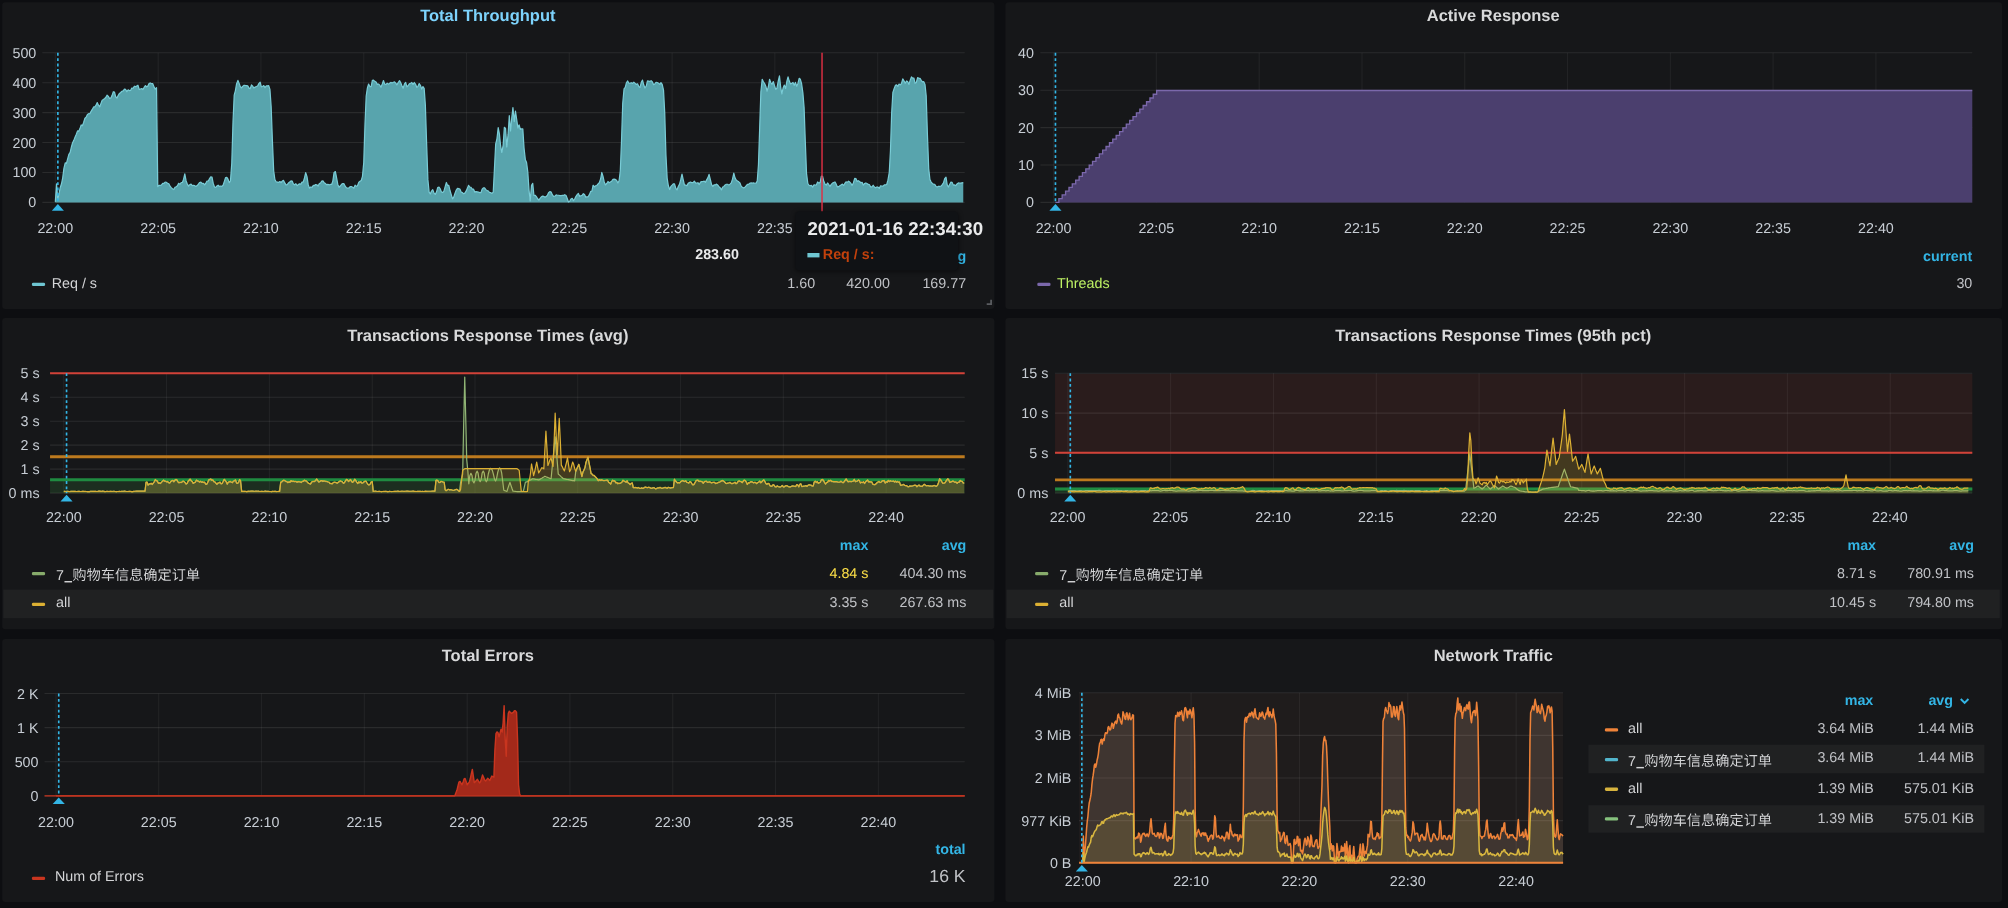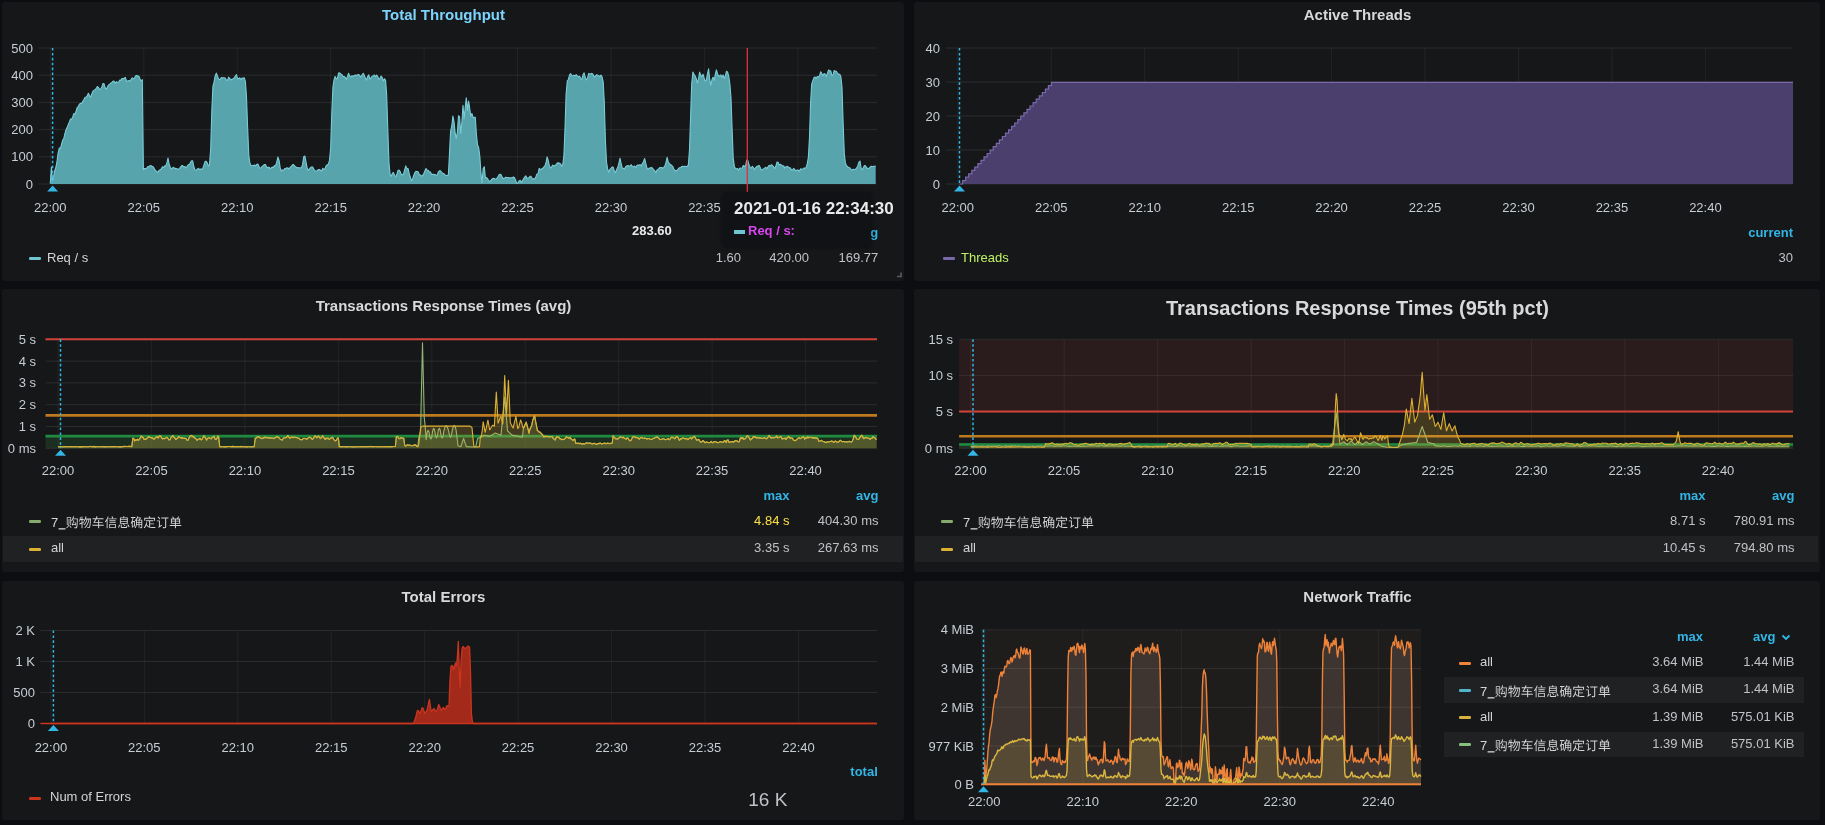--- a/index.html
+++ b/index.html
@@ -228,36 +228,36 @@
         <path transform="translate(53.5,13.2) scale(0.0129,-0.0129)" d="M382 531V469H869V531ZM382 389V328H869V389ZM310 675V611H947V675ZM541 815C568 773 598 716 612 680L679 710C665 745 635 799 606 840ZM369 243V-80H434V-40H811V-77H879V243ZM434 22V181H811V22ZM256 836C205 685 122 535 32 437C45 420 67 383 74 367C107 404 139 448 169 495V-83H238V616C271 680 300 748 323 816Z"></path>
         <path transform="translate(66.4,13.2) scale(0.0129,-0.0129)" d="M266 550H730V470H266ZM266 412H730V331H266ZM266 687H730V607H266ZM262 202V39C262 -41 293 -62 409 -62C433 -62 614 -62 639 -62C736 -62 761 -32 771 96C750 100 718 111 701 123C696 21 688 7 634 7C594 7 443 7 413 7C349 7 337 12 337 40V202ZM763 192C809 129 857 43 874 -12L945 20C926 75 877 159 830 220ZM148 204C124 141 85 55 45 0L114 -33C151 25 187 113 212 176ZM419 240C470 193 528 126 553 81L614 119C587 162 530 226 478 271H805V747H506C521 773 538 804 553 835L465 850C457 821 441 780 428 747H194V271H473Z"></path>
         <path transform="translate(79.3,13.2) scale(0.0129,-0.0129)" d="M552 843C508 720 434 604 348 528C362 514 385 485 393 471C410 487 427 504 443 523V318C443 205 432 62 335 -40C352 -48 381 -69 393 -81C458 -13 488 76 502 164H645V-44H711V164H855V10C855 -1 851 -5 839 -6C828 -6 788 -6 745 -5C754 -24 762 -53 764 -72C826 -72 869 -71 894 -60C919 -48 927 -28 927 10V585H744C779 628 816 681 840 727L792 760L780 757H590C600 780 609 803 618 826ZM645 230H510C512 261 513 290 513 318V349H645ZM711 230V349H855V230ZM645 409H513V520H645ZM711 409V520H855V409ZM494 585H492C516 619 539 656 559 694H739C717 656 690 615 664 585ZM56 787V718H175C149 565 105 424 35 328C47 308 65 266 70 247C88 271 105 299 121 328V-34H186V46H361V479H186C211 554 232 635 247 718H393V787ZM186 411H297V113H186Z"></path>
         <path transform="translate(92.2,13.2) scale(0.0129,-0.0129)" d="M224 378C203 197 148 54 36 -33C54 -44 85 -69 97 -83C164 -25 212 51 247 144C339 -29 489 -64 698 -64H932C935 -42 949 -6 960 12C911 11 739 11 702 11C643 11 588 14 538 23V225H836V295H538V459H795V532H211V459H460V44C378 75 315 134 276 239C286 280 294 324 300 370ZM426 826C443 796 461 758 472 727H82V509H156V656H841V509H918V727H558C548 760 522 810 500 847Z"></path>
         <path transform="translate(105.1,13.2) scale(0.0129,-0.0129)" d="M114 772C167 721 234 650 266 605L319 658C287 702 218 770 165 820ZM205 -55C221 -35 251 -14 461 132C453 147 443 178 439 199L293 103V526H50V454H220V96C220 52 186 21 167 8C180 -6 199 -37 205 -55ZM396 756V681H703V31C703 12 696 6 677 5C655 5 583 4 508 7C521 -15 535 -52 540 -75C634 -75 697 -73 733 -60C770 -46 782 -21 782 30V681H960V756Z"></path>
         <path transform="translate(118.0,13.2) scale(0.0129,-0.0129)" d="M221 437H459V329H221ZM536 437H785V329H536ZM221 603H459V497H221ZM536 603H785V497H536ZM709 836C686 785 645 715 609 667H366L407 687C387 729 340 791 299 836L236 806C272 764 311 707 333 667H148V265H459V170H54V100H459V-79H536V100H949V170H536V265H861V667H693C725 709 760 761 790 809Z"></path>
       </g>
     </defs>
   </svg>
 <div style="position:absolute;left:143.5px;top:5.5px;width:600px;text-align:center;font-size:15px;font-weight:700;color:#7dd3fc">Total Throughput</div>
-<div style="position:absolute;left:1057.5px;top:5.5px;width:600px;text-align:center;font-size:15px;font-weight:700;color:#d8d9da">Active Threads</div>
+<div style="position:absolute;left:1057.5px;top:5.5px;width:600px;text-align:center;font-size:15px;font-weight:700;color:#d8d9da">Active Response</div>
 <div style="position:absolute;left:143.5px;top:297.0px;width:600px;text-align:center;font-size:15px;font-weight:700;color:#d8d9da">Transactions Response Times (avg)</div>
-<div style="position:absolute;left:1057.5px;top:297.0px;width:600px;text-align:center;font-size:20px;font-weight:700;color:#d8d9da">Transactions Response Times (95th pct)</div>
+<div style="position:absolute;left:1057.5px;top:297.0px;width:600px;text-align:center;font-size:15px;font-weight:700;color:#d8d9da">Transactions Response Times (95th pct)</div>
 <div style="position:absolute;left:143.5px;top:587.5px;width:600px;text-align:center;font-size:15px;font-weight:700;color:#d8d9da">Total Errors</div>
 <div style="position:absolute;left:1057.5px;top:587.5px;width:600px;text-align:center;font-size:15px;font-weight:700;color:#d8d9da">Network Traffic</div>
 <div style="position:absolute;left:589px;top:224.5px;width:220px;text-align:right;font-size:13px;font-weight:700;color:#33b5e5;white-space:nowrap">max</div>
 <div style="position:absolute;left:658.3px;top:224.5px;width:220px;text-align:right;font-size:13px;font-weight:700;color:#33b5e5;white-space:nowrap">avg</div>
 <div style="position:absolute;left:29px;top:257.0px;width:12px;height:3px;border-radius:1.2px;background:#6fc6d2"></div>
 <div style="position:absolute;left:47px;top:249.5px;font-size:13px;color:#d4d5d7;white-space:nowrap">Req / s</div>
 <div style="position:absolute;left:521px;top:249.5px;width:220px;text-align:right;font-size:13px;color:#c0c2c6;white-space:nowrap">1.60</div>
 <div style="position:absolute;left:589px;top:249.5px;width:220px;text-align:right;font-size:13px;color:#c0c2c6;white-space:nowrap">420.00</div>
 <div style="position:absolute;left:658.3px;top:249.5px;width:220px;text-align:right;font-size:13px;color:#c0c2c6;white-space:nowrap">169.77</div>
 <div style="position:absolute;left:722.5px;top:191.5px;width:148px;height:54.5px;background:#101215;border-radius:4px;box-shadow:0 1px 4px rgba(0,0,0,0.45)"></div>
 <div style="position:absolute;left:734px;top:198.5px;font-size:17px;font-weight:700;color:#e9eaeb;white-space:nowrap">2021-01-16&nbsp;22:34:30</div>
 <div style="position:absolute;left:733.5px;top:229.5px;width:11px;height:4px;background:#6fc6d2"></div>
-<div style="position:absolute;left:748px;top:222.5px;font-size:13px;font-weight:700;color:#d946ef;white-space:nowrap">Req / s:</div>
+<div style="position:absolute;left:748px;top:222.5px;font-size:13px;font-weight:700;color:#c2410c;white-space:nowrap">Req / s:</div>
 <div style="position:absolute;left:632px;top:222.5px;width:220px;text-align:left;font-size:13px;font-weight:700;color:#e9eaeb;white-space:nowrap">283.60</div>
 <div style="position:absolute;left:1573px;top:224.5px;width:220px;text-align:right;font-size:13px;font-weight:700;color:#33b5e5;white-space:nowrap">current</div>
 <div style="position:absolute;left:943px;top:257.0px;width:12px;height:3px;border-radius:1.2px;background:#7b68ab"></div>
 <div style="position:absolute;left:961px;top:249.5px;font-size:13px;color:#bef264;white-space:nowrap">Threads</div>
 <div style="position:absolute;left:1573px;top:249.5px;width:220px;text-align:right;font-size:13px;color:#c0c2c6;white-space:nowrap">30</div>
 <div style="position:absolute;left:3px;top:536px;width:900px;height:25.5px;background:rgba(255,255,255,0.045)"></div>
 <div style="position:absolute;left:569.5px;top:488.0px;width:220px;text-align:right;font-size:13px;font-weight:700;color:#33b5e5;white-space:nowrap">max</div>
 <div style="position:absolute;left:658.5px;top:488.0px;width:220px;text-align:right;font-size:13px;font-weight:700;color:#33b5e5;white-space:nowrap">avg</div>
 <div style="position:absolute;left:29px;top:520.2px;width:12px;height:3px;border-radius:1.2px;background:#87ab6b"></div>
 <svg style="position:absolute;left:51px;top:512.2px" width="131" height="19" viewBox="0 -2 131 19">
@@ -278,21 +278,21 @@
   </svg>
 <div style="position:absolute;left:1485.5px;top:512.7px;width:220px;text-align:right;font-size:13px;color:#c0c2c6;white-space:nowrap">8.71 s</div>
 <div style="position:absolute;left:1574.5px;top:512.7px;width:220px;text-align:right;font-size:13px;color:#c0c2c6;white-space:nowrap">780.91 ms</div>
 <div style="position:absolute;left:941px;top:547.7px;width:12px;height:3px;border-radius:1.2px;background:#dcb033"></div>
 <div style="position:absolute;left:963px;top:540.2px;font-size:13px;color:#d4d5d7;white-space:nowrap">all</div>
 <div style="position:absolute;left:1485.5px;top:540.2px;width:220px;text-align:right;font-size:13px;color:#c0c2c6;white-space:nowrap">10.45 s</div>
 <div style="position:absolute;left:1574.5px;top:540.2px;width:220px;text-align:right;font-size:13px;color:#c0c2c6;white-space:nowrap">794.80 ms</div>
 <div style="position:absolute;left:657.8px;top:764.0px;width:220px;text-align:right;font-size:13px;font-weight:700;color:#33b5e5;white-space:nowrap">total</div>
 <div style="position:absolute;left:29px;top:796.5px;width:12px;height:3px;border-radius:1.2px;background:#c9351f"></div>
 <div style="position:absolute;left:50px;top:789.0px;font-size:13px;color:#d4d5d7;white-space:nowrap">Num of Errors</div>
-<div style="position:absolute;left:657.8px;top:789.0px;width:220px;text-align:center;font-size:19px;color:#c0c2c6;white-space:nowrap">16 K</div>
+<div style="position:absolute;left:657.8px;top:789.0px;width:220px;text-align:right;font-size:16px;color:#c0c2c6;white-space:nowrap">16 K</div>
 <div style="position:absolute;left:1444px;top:677.3px;width:360px;height:25.4px;background:rgba(255,255,255,0.045)"></div>
 <div style="position:absolute;left:1444px;top:732px;width:360px;height:25.4px;background:rgba(255,255,255,0.045)"></div>
 <div style="position:absolute;left:1483px;top:628.5px;width:220px;text-align:right;font-size:13px;font-weight:700;color:#33b5e5;white-space:nowrap">max</div>
 <div style="position:absolute;left:1555.5px;top:628.5px;width:220px;text-align:right;font-size:13px;font-weight:700;color:#33b5e5;white-space:nowrap">avg</div>
 <svg style="position:absolute;left:1780px;top:631px" width="12" height="12" viewBox="0 0 12 12">
     <path d="M2.5 4.5L6 8L9.5 4.5" fill="none" stroke="#33b5e5" stroke-width="1.8"></path>
   </svg>
 <div style="position:absolute;left:1459px;top:661.5px;width:12px;height:3px;border-radius:1.2px;background:#ef8339"></div>
 <div style="position:absolute;left:1480px;top:654.0px;font-size:13px;color:#d4d5d7;white-space:nowrap">all</div>
 <div style="position:absolute;left:1483.5px;top:654.0px;width:220px;text-align:right;font-size:13px;color:#c0c2c6;white-space:nowrap">3.64 MiB</div>

